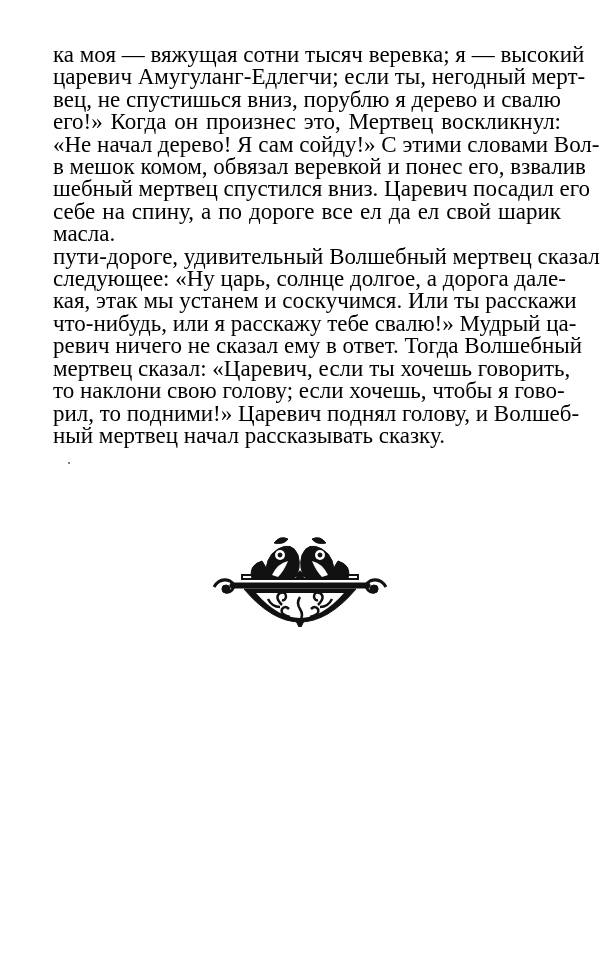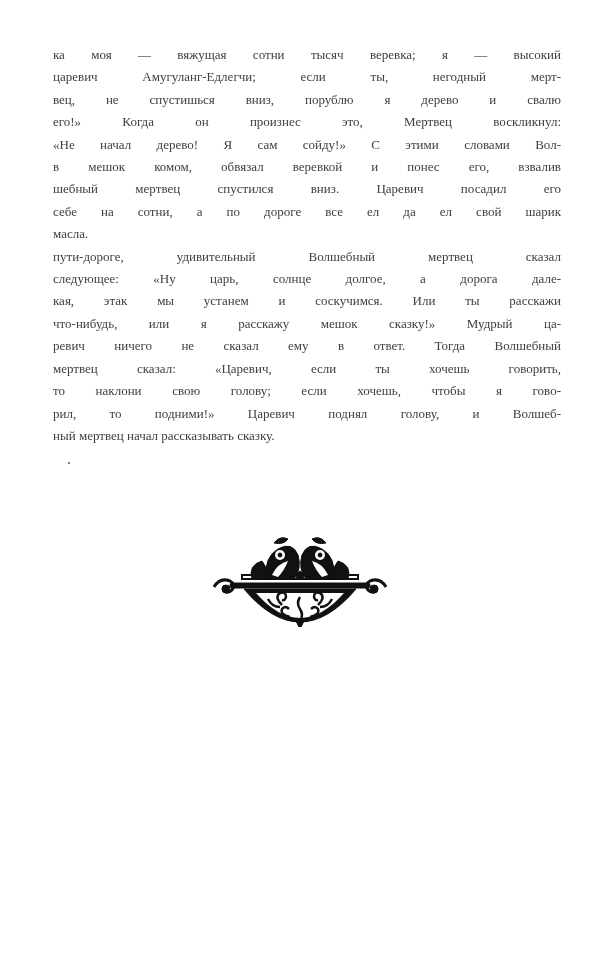--- a/index.html
+++ b/index.html
@@ -1,48 +1,48 @@
 <!DOCTYPE html>
 <html><head>
 <meta charset="utf-8">
 <style>
   html, body { margin: 0; padding: 0; background: #ffffff; }
   body { width: 600px; height: 970px; position: relative; overflow: hidden; }
   .page {
     position: absolute; left: 53px; top: 44px; width: 508px;
     font-family: "Liberation Serif", serif;
-    font-size: 13px; line-height: 22.4px; color: #404040;
+    font-size: 23px; line-height: 22.4px; color: #000000;
     text-align: justify;
   }
   .para { margin: 0; }
   .line { display: block; text-align: justify; text-align-last: justify; white-space: nowrap; }
   .line.last { text-align-last: left; }
   .ornament { position: absolute; left: 212px; top: 535px; width: 176px; height: 92px; }
   .speck { position: absolute; width: 2px; height: 2px; background: #555; border-radius: 1px; }
 </style>
 </head>
 <body>
 
 <div class="page">
   <p class="para">
     <span class="line">ка моя — вяжущая сотни тысяч веревка; я — высокий</span>
     <span class="line">царевич Амугуланг-Едлегчи; если ты, негодный мерт-</span>
     <span class="line">вец, не спустишься вниз, порублю я дерево  и  свалю</span>
     <span class="line">его!»  Когда он произнес это, Мертвец воскликнул:</span>
     <span class="line">«Не начал дерево! Я сам сойду!» С этими словами Вол-</span>
     <span class="line">в мешок комом, обвязал веревкой и понес его, взвалив</span>
     <span class="line">шебный мертвец спустился вниз. Царевич посадил его</span>
-    <span class="line">себе на сотни,  а по дороге все ел  да ел свой шарик</span>
+    <span class="line">себе на спину,  а по дороге все ел  да ел свой шарик</span>
     <span class="line last">масла.</span>
   </p>
   <p class="para">
     <span class="line">пути-дороге, удивительный Волшебный мертвец сказал</span>
     <span class="line">следующее: «Ну царь, солнце долгое, а дорога дале-</span>
     <span class="line">кая, этак мы устанем и соскучимся. Или ты расскажи</span>
-    <span class="line">что-нибудь, или я расскажу мешок сказку!» Мудрый ца-</span>
+    <span class="line">что-нибудь, или я расскажу тебе свалю!» Мудрый ца-</span>
     <span class="line">ревич ничего не сказал ему в ответ. Тогда Волшебный</span>
     <span class="line">мертвец сказал: «Царевич, если ты хочешь говорить,</span>
     <span class="line">то наклони свою голову; если хочешь,  чтобы я гово-</span>
     <span class="line">рил, то подними!» Царевич поднял голову, и Волшеб-</span>
     <span class="line last">ный мертвец начал рассказывать сказку.</span>
   </p>
 </div>
 
 <div class="speck" style="left:68px;top:462px;"></div>
 

